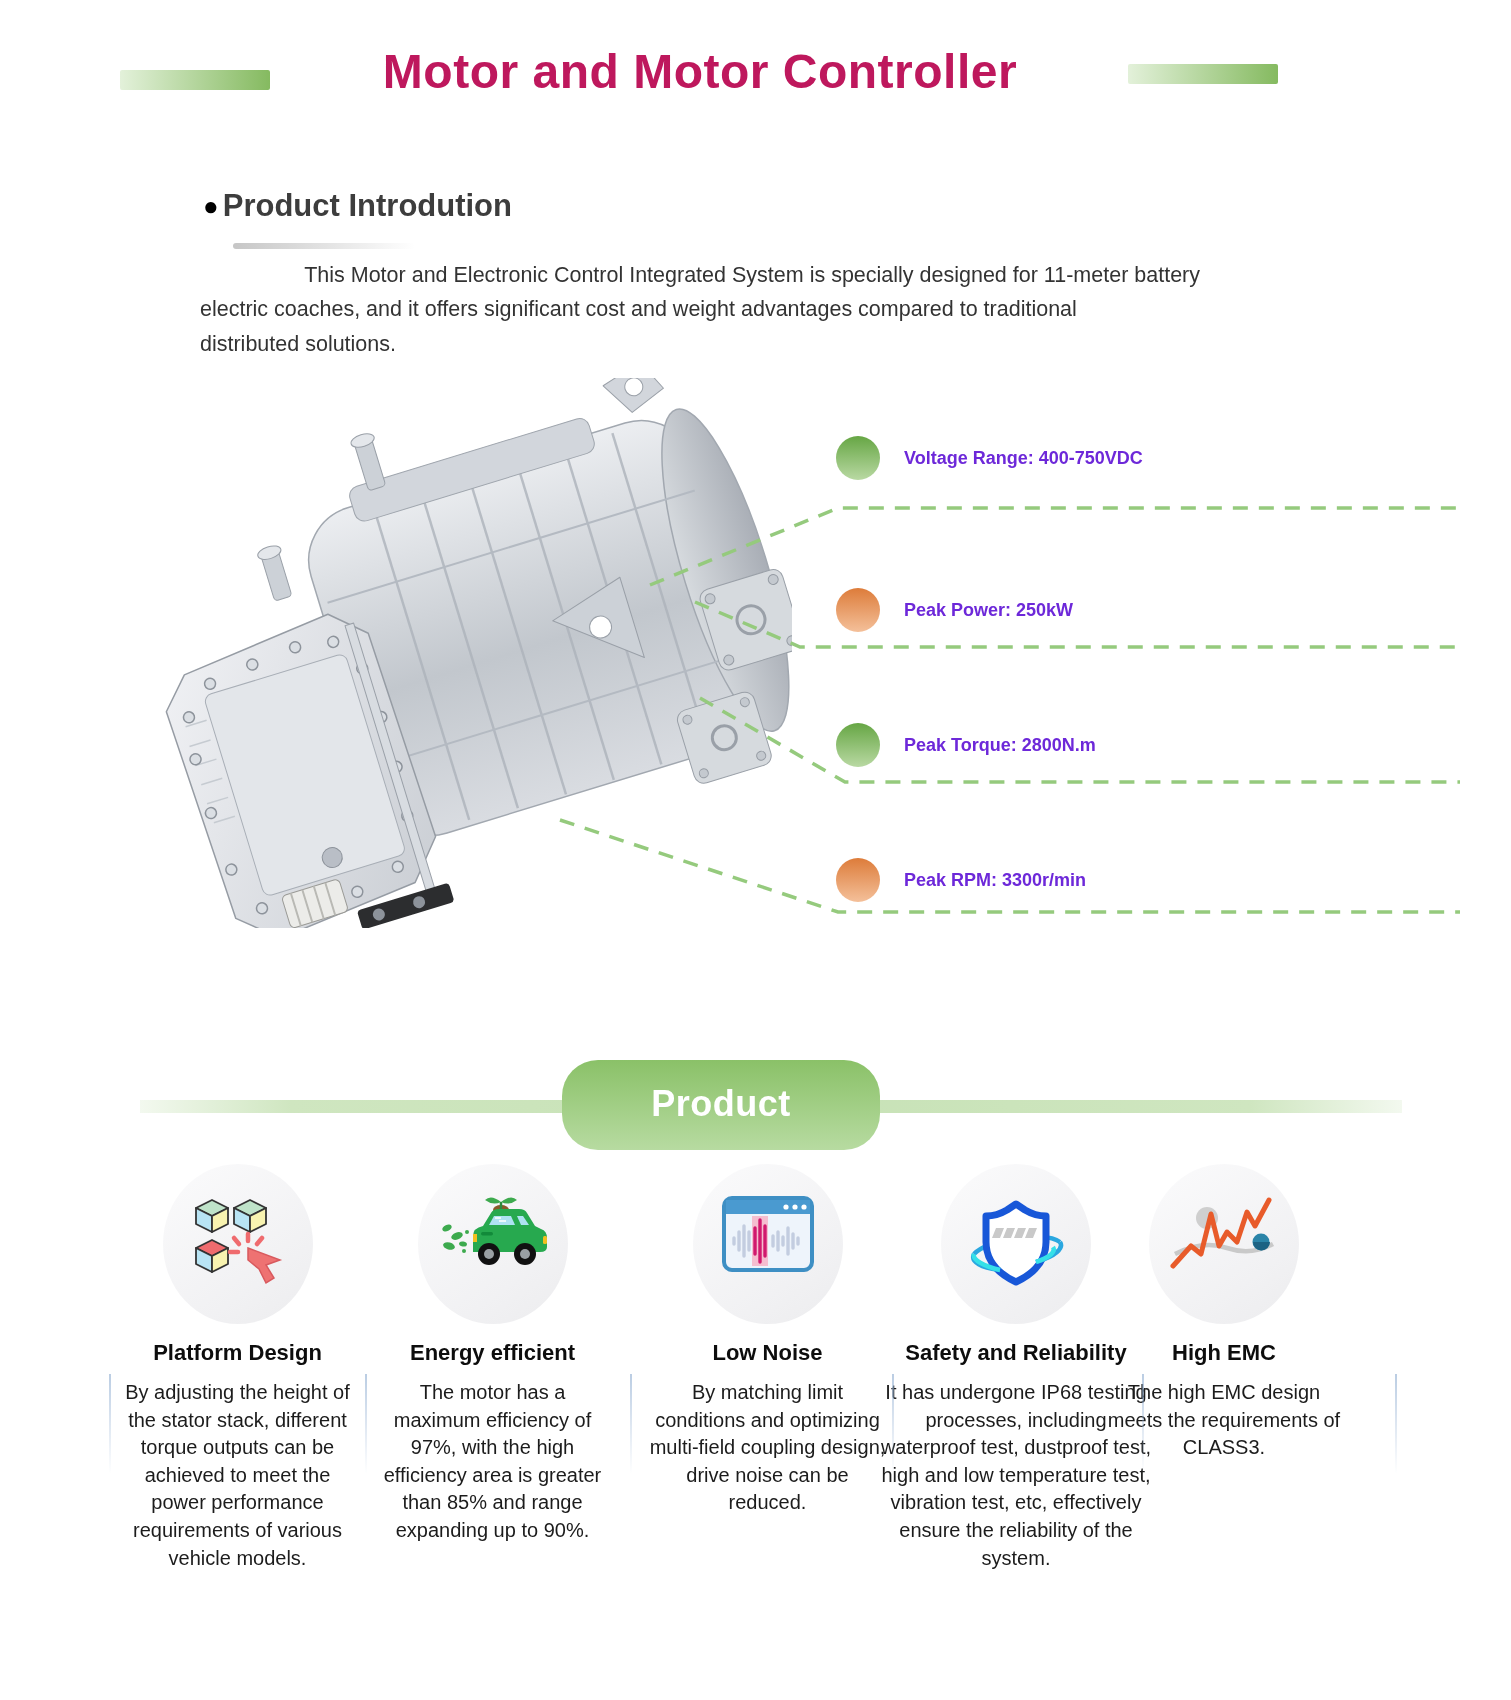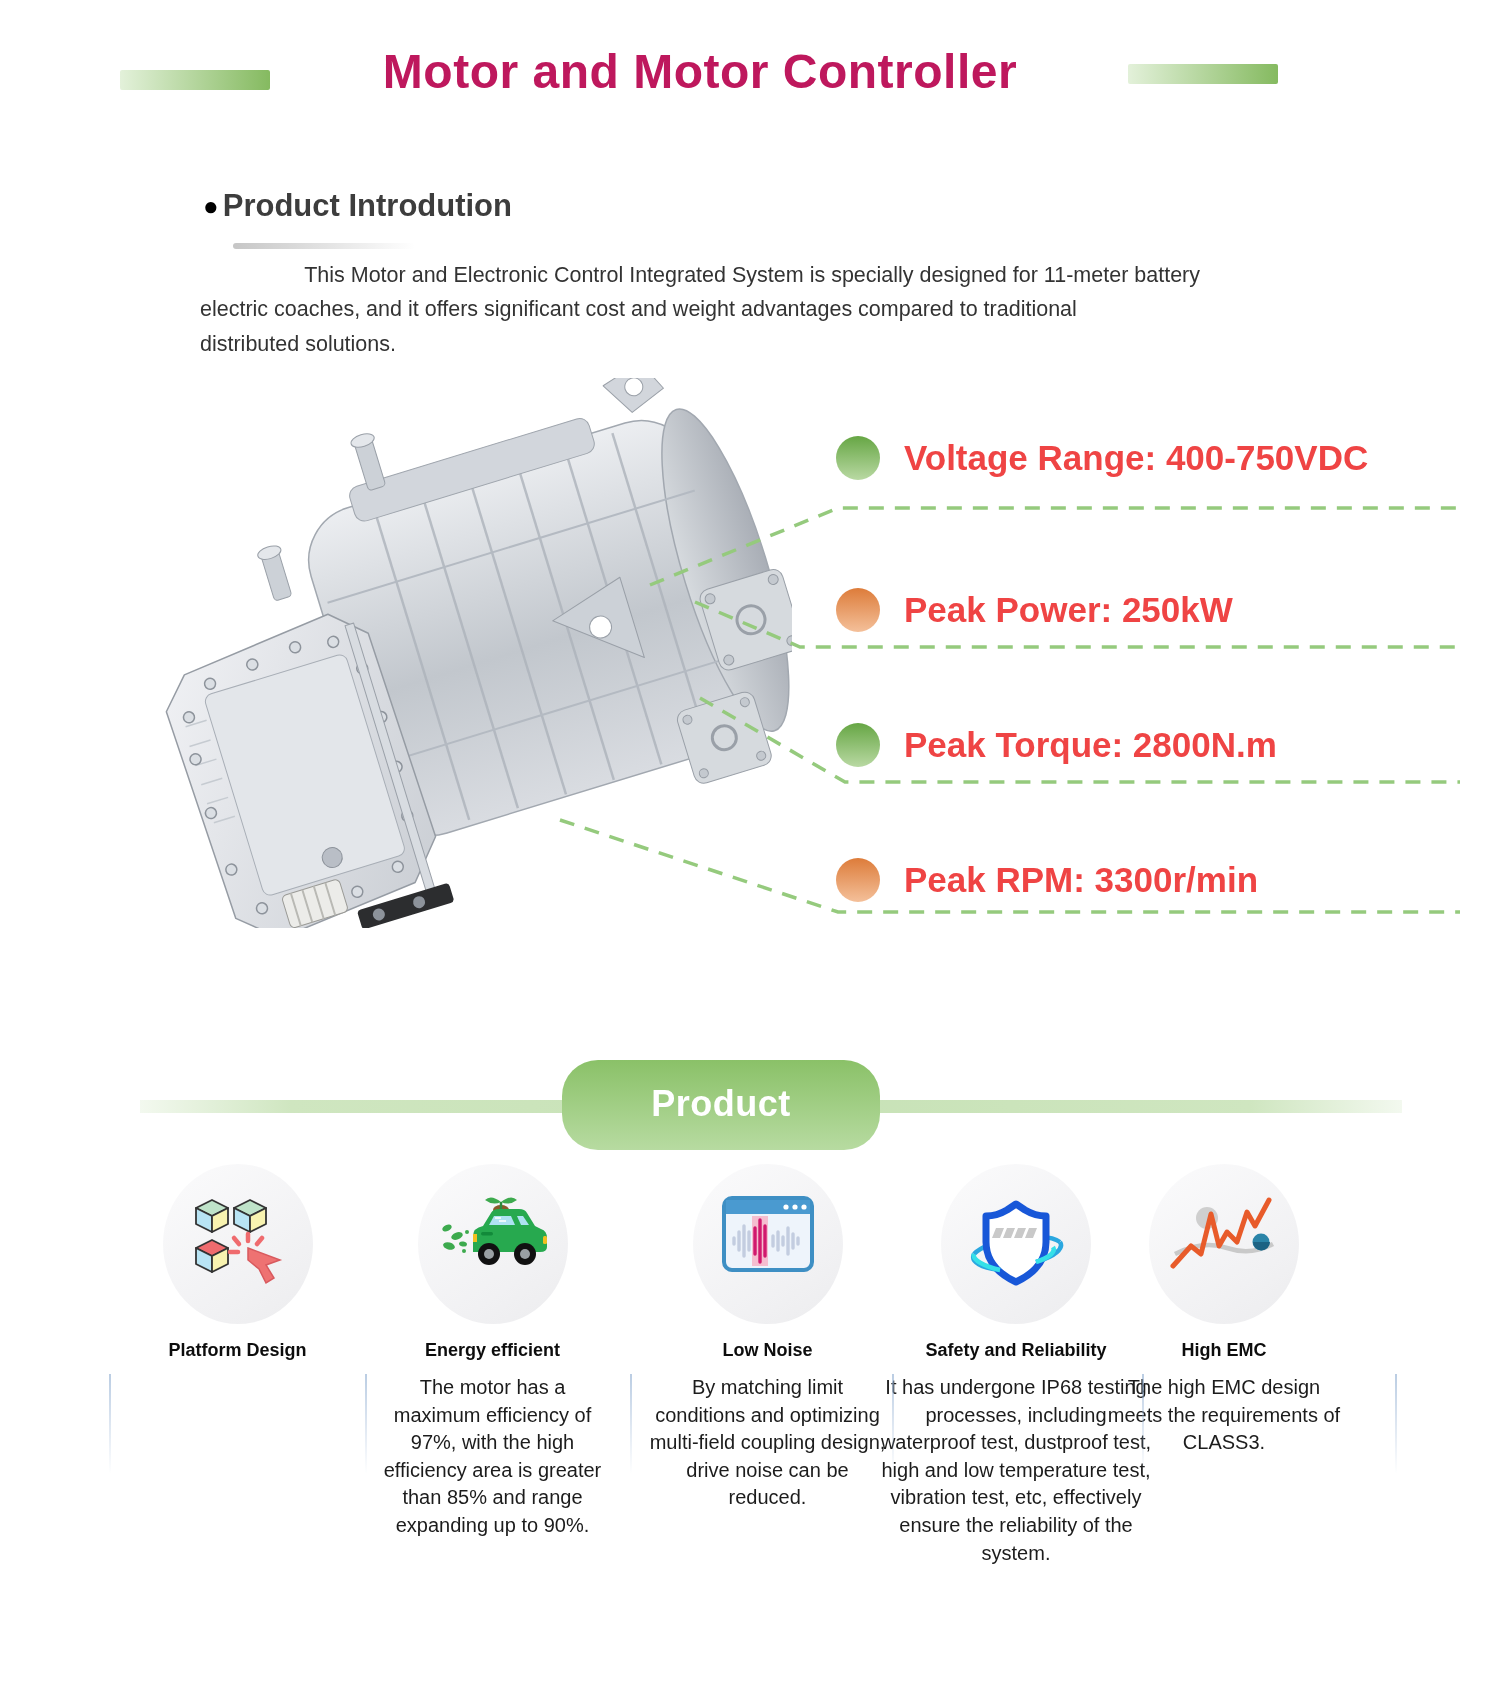--- a/index.html
+++ b/index.html
@@ -31,40 +31,40 @@
     font-size:21.5px;color:#333;line-height:1.6;
   }
   .intro-par .ln.first{text-indent:38px;text-align:right;}
   
   .motor-svg{position:absolute;left:92px;top:378px;}
   .lines-svg{position:absolute;left:0;top:380px;pointer-events:none;}
   .spec-row{position:absolute;left:836px;display:flex;align-items:center;gap:24px;}
   .spec-dot{width:44px;height:44px;border-radius:50%;flex:0 0 auto;}
   .spec-dot.green{background:linear-gradient(to bottom,#66a644,#b9d9a3);}
   .spec-dot.orange{background:linear-gradient(to bottom,#dd7c3a,#f4c09a);}
-  .spec-label{font-size:35px;font-weight:bold;color:#ef4444;white-space:nowrap;}
+  .spec-label{font-size:18px;font-weight:bold;color:#6d28d9;white-space:nowrap;}
   
   .adv-bar{
     position:absolute;left:140px;top:1100px;width:1262px;height:13px;
     background:linear-gradient(to right,rgba(207,230,192,0.25),#cfe6c0 12%,#c7e2b6 50%,#cfe6c0 88%,rgba(207,230,192,0.25));
   }
   .adv-pill{
     position:absolute;left:562px;top:1060px;width:318px;height:90px;border-radius:36px;
     background:linear-gradient(to bottom,#8ac168,#b7dba1);
     color:#ffffff;font-size:36px;font-weight:bold;text-align:center;line-height:88px;
     letter-spacing:.5px;
   }
   .adv-col{position:absolute;top:1164px;text-align:center;}
   .adv-oval{
     width:150px;height:160px;margin:0 auto;border-radius:50%;
     background:linear-gradient(145deg,#fbfbfc 0%,#f1f1f3 70%,#ececee 100%);
     display:flex;align-items:flex-start;justify-content:center;padding-top:4px;box-sizing:border-box;
   }
   .adv-oval svg{margin-top:24px;}
-  .adv-title{margin-top:16px;font-size:18px;font-weight:bold;color:#0d0d0d;white-space:nowrap;}
+  .adv-title{margin-top:16px;font-size:22px;font-weight:bold;color:#0d0d0d;white-space:nowrap;}
   .adv-text{margin-top:13px;font-size:20px;color:#1c1c1c;line-height:1.38;}
   .col-divider{
     position:absolute;top:1374px;width:2px;height:100px;
     background:linear-gradient(to bottom,rgba(150,178,212,0.65),rgba(150,178,212,0.25) 60%,rgba(150,178,212,0));
   }
 </style>
 </head>
 <body>
 
 <div class="hdr-bar left"></div>
@@ -227,20 +227,21 @@
       <g stroke="#ef6b6e" stroke-width="4.5" stroke-linecap="round">
         <line x1="48" y1="46" x2="53" y2="52"></line>
         <line x1="62" y1="42" x2="62" y2="49"></line>
         <line x1="76" y1="46" x2="71" y2="52"></line>
         <line x1="44" y1="60" x2="52" y2="60"></line>
       </g>
       <polygon points="62,56 94,68 80,73 88,86 80,91 73,77 62,68" fill="#ee7272" stroke="#d85a5e" stroke-width="1.5"></polygon>
     </svg>
   </div>
   <div class="adv-title">Platform Design</div>
+  <div class="adv-text">By adjusting the height of the stator stack, different torque outputs can be achieved to meet the power performance requirements of various vehicle models.</div>
 </div>
 
 <div class="adv-col" style="left:375px;width:235px">
   <div class="adv-oval">
     <svg width="112" height="86" viewBox="0 0 112 86">
       <g fill="#3daa4e">
         <ellipse cx="10" cy="36" rx="5" ry="3" transform="rotate(-25 10 36)"></ellipse>
         <ellipse cx="20" cy="44" rx="6" ry="3.5" transform="rotate(-20 20 44)"></ellipse>
         <ellipse cx="12" cy="54" rx="6" ry="3.5" transform="rotate(15 12 54)"></ellipse>
         <ellipse cx="26" cy="52" rx="4" ry="2.5" transform="rotate(10 26 52)"></ellipse>

